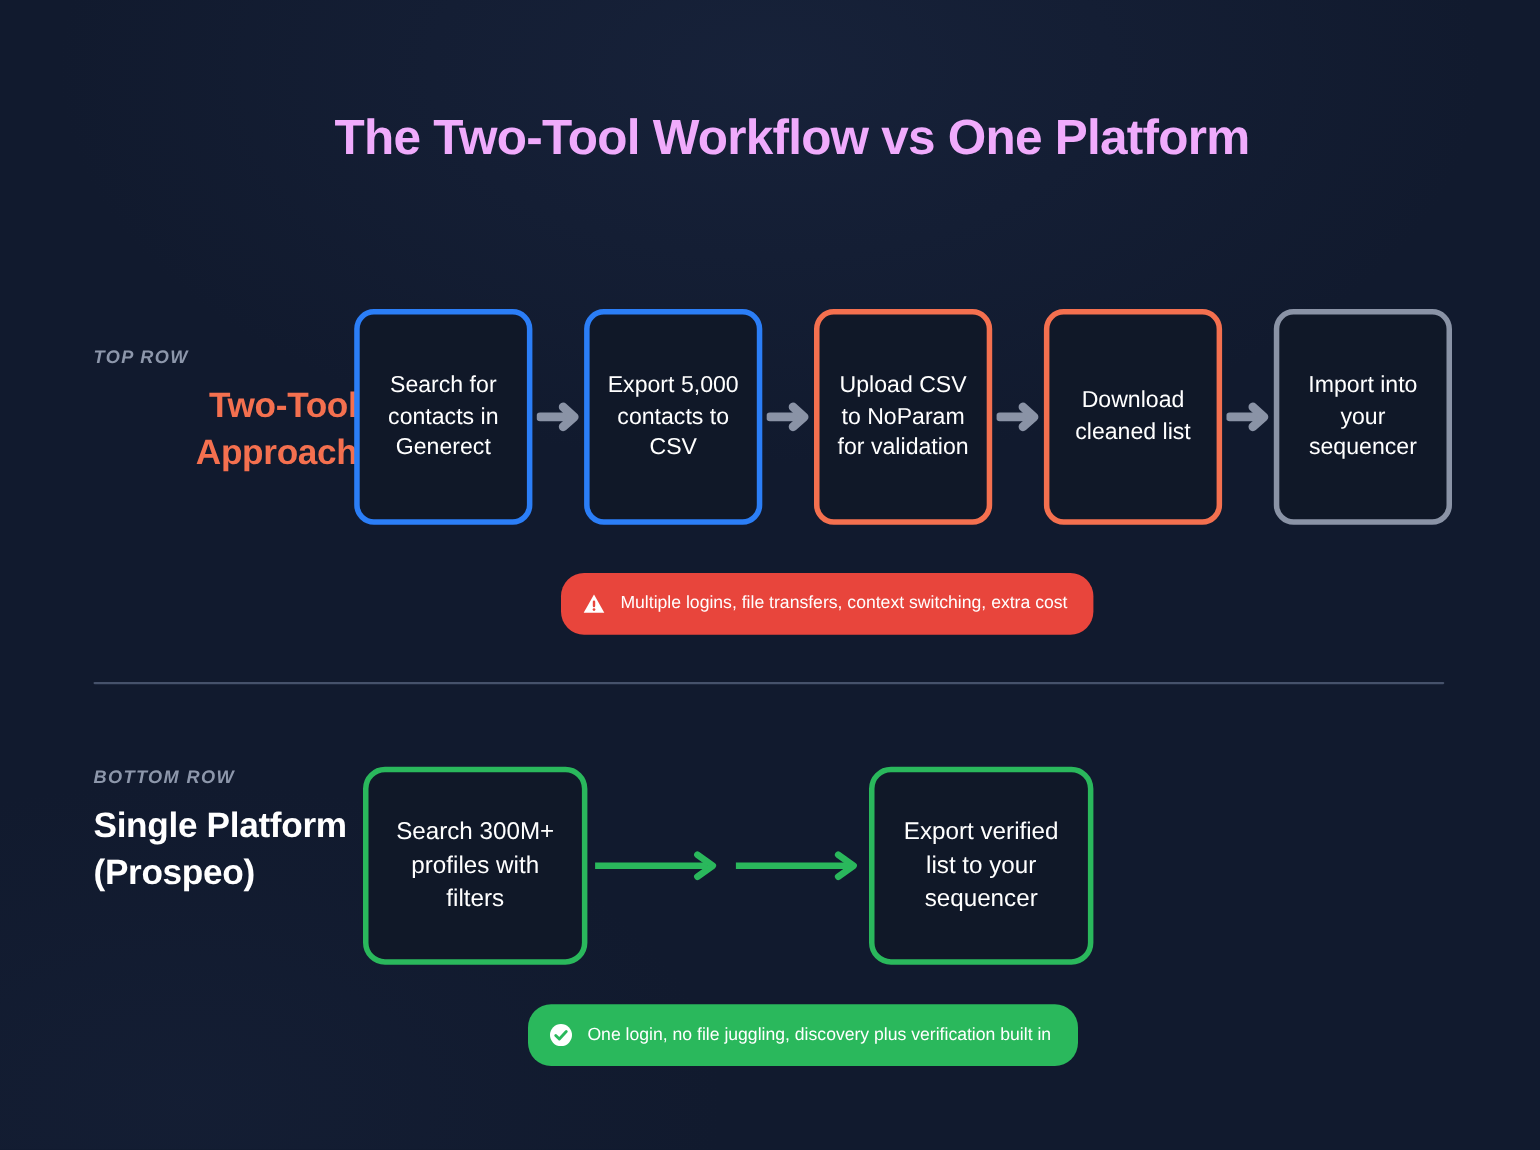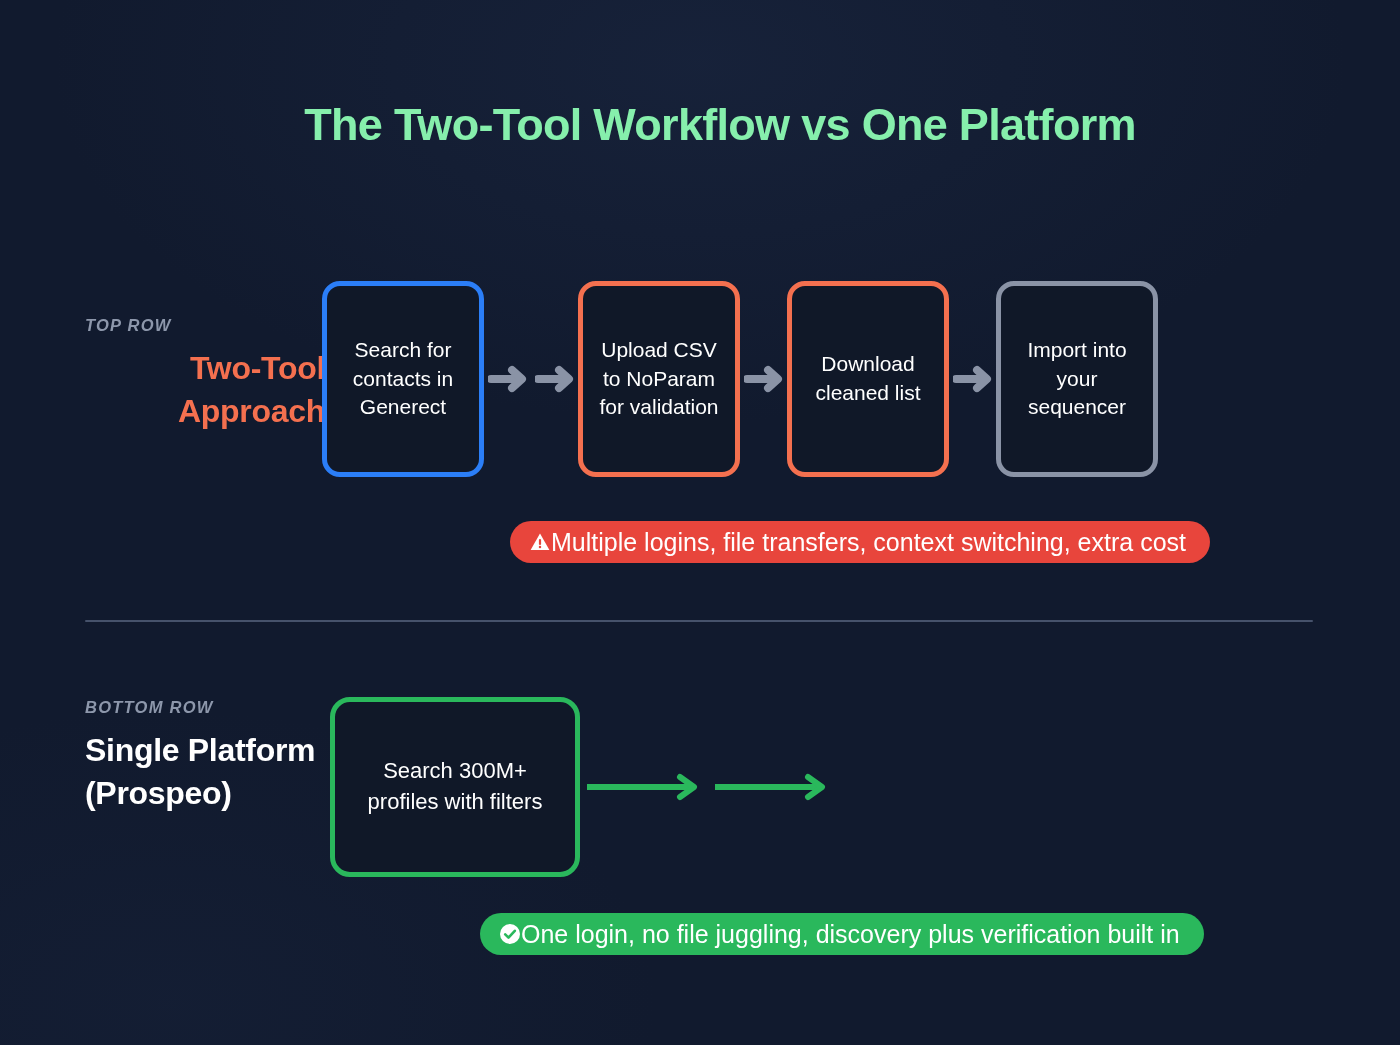--- a/index.html
+++ b/index.html
@@ -23,21 +23,21 @@
   
   .title {
     position: absolute;
     top: 99px;
     left: 0;
     width: 1400px;
     text-align: center;
     font-size: 45px;
     font-weight: bold;
     letter-spacing: -0.7px;
-    color: #86efac;
+    color: #f0abfc;
     padding-left: 40px;
   }
 
   
   .row-label { position: absolute; left: 85px; width: 240px; }
   .row-label .eyebrow {
     font-size: 16.5px;
     font-weight: bold;
     letter-spacing: 1.25px;
     color: #8d97ab;
@@ -89,21 +89,21 @@
     height: 196px;
     display: flex;
     align-items: center;
     justify-content: center;
     flex: none;
   }
   .arrow-gray svg { display: block; }
 
   
   #flow-bottom .node {
-    width: 250px;
+    width: 204px;
     height: 180px;
     border-radius: 20px;
     border: 5px solid #2ab85c;
     font-size: 22px;
     line-height: 1.4;
     padding: 6px 12px;
   }
 
   
   .arrow-green {
@@ -114,24 +114,25 @@
     justify-content: center;
     flex: none;
   }
   .arrow-green svg { display: block; }
 
   
   .pill {
     position: absolute;
     display: inline-flex;
     align-items: center;
-    height: 42px;
+    gap: 13px;
+    height: 56px;
     padding: 0 24px 0 19px;
     border-radius: 21px;
-    font-size: 25px;
+    font-size: 16px;
     color: #ffffff;
     white-space: nowrap;
   }
   #pill-warning { background: #e8453c; top: 521px; left: 510px; }
   #pill-success { background: #2ab85c; top: 913px; left: 480px; }
   .pill .pill-icon { display: flex; align-items: center; flex: none; }
   .pill .pill-icon svg { display: block; }
 
   
   .divider {
@@ -160,20 +161,23 @@
     <span>Search for contacts in Generect</span>
   </div>
 
   <div class="arrow-gray">
     <svg width="40" height="28" viewBox="0 0 40 28" fill="none">
       <path d="M3 14 H28" stroke="#8a93a6" stroke-width="8" stroke-linecap="round"></path>
       <path d="M24 5 L34 14 L24 23" stroke="#8a93a6" stroke-width="8" stroke-linecap="round" stroke-linejoin="round" fill="none"></path>
     </svg>
   </div>
 
+  <div class="node blue">
+    <span>Export 5,000 contacts to CSV</span>
+  </div>
 
   <div class="arrow-gray">
     <svg width="40" height="28" viewBox="0 0 40 28" fill="none">
       <path d="M3 14 H28" stroke="#8a93a6" stroke-width="8" stroke-linecap="round"></path>
       <path d="M24 5 L34 14 L24 23" stroke="#8a93a6" stroke-width="8" stroke-linecap="round" stroke-linejoin="round" fill="none"></path>
     </svg>
   </div>
 
   <div class="node orange">
     <span>Upload CSV to NoParam for validation</span>
@@ -235,20 +239,23 @@
   </div>
 
 
   <div class="arrow-green">
     <svg width="118" height="30" viewBox="0 0 118 30" fill="none">
       <path d="M2 15 H104" stroke="#2ab85c" stroke-width="6"></path>
       <path d="M95 5 L109 15 L95 25" stroke="#2ab85c" stroke-width="6" stroke-linecap="round" stroke-linejoin="round" fill="none"></path>
     </svg>
   </div>
 
+  <div class="node">
+    <span>Export verified list to your sequencer</span>
+  </div>
 
 </div>
 
 <div class="pill" id="pill-success">
   <span class="pill-icon">
     <svg width="22" height="22" viewBox="0 0 22 22">
       <circle cx="11" cy="11" r="10" fill="#ffffff"></circle>
       <path d="M6.2 11.3 L9.5 14.6 L15.8 7.8" stroke="#2ab85c" stroke-width="2.6" fill="none" stroke-linecap="round" stroke-linejoin="round"></path>
     </svg>
   </span>

